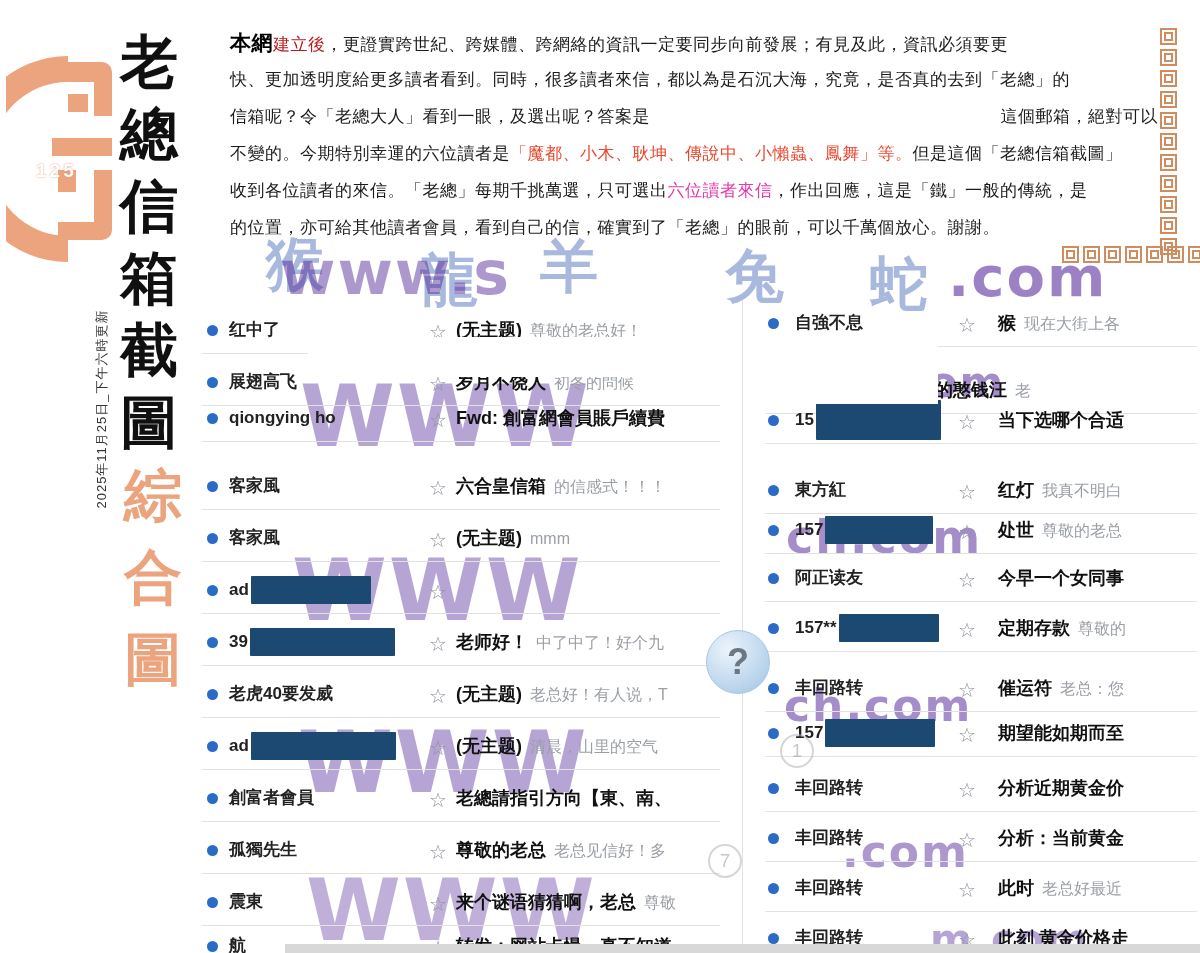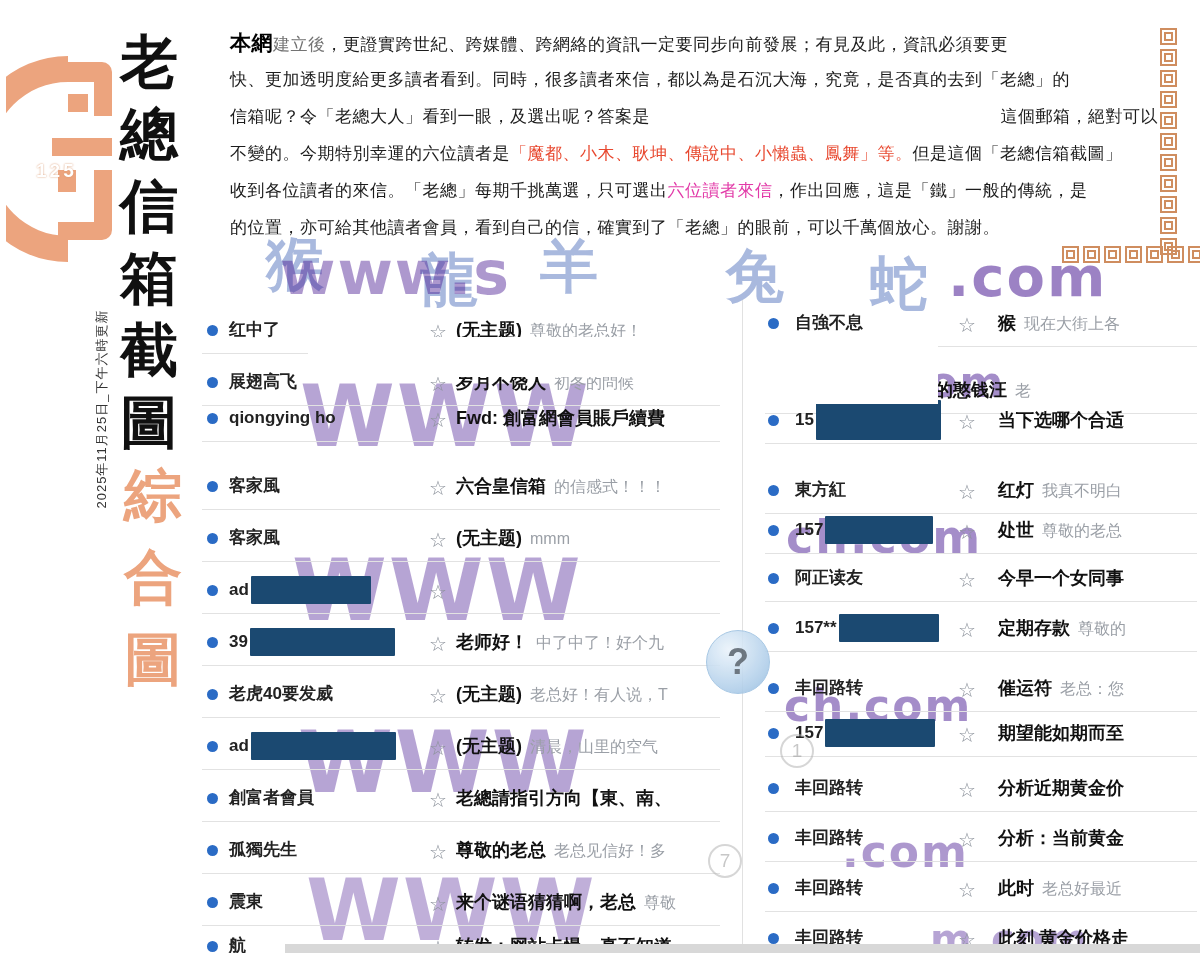--- a/index.html
+++ b/index.html
@@ -15,21 +15,21 @@
     font-family:"DejaVu Serif","Liberation Serif",serif;font-weight:bold;font-size:58px;line-height:64px;color:#101010;}
   .vsub{position:absolute;left:124px;top:462px;display:flex;flex-direction:column;gap:16px;
     font-family:"DejaVu Serif","Liberation Serif",serif;font-weight:bold;font-size:58px;line-height:66px;color:#eca47e;}
   .vdate{position:absolute;left:-23px;top:400px;width:250px;text-align:center;transform:rotate(-90deg);
     font-size:13px;color:#333;letter-spacing:1px;white-space:nowrap;}
   
   #header-lines{position:absolute;left:230px;top:24px;width:928px;}
   .hline{display:flex;align-items:baseline;height:37px;line-height:37px;font-size:17px;letter-spacing:.5px;white-space:nowrap;}
   .seg-n{color:#1c1c1c;}
   .seg-boldlead{font-weight:bold;font-size:21px;color:#000;}
-  .seg-faded{color:#737373;}
+  .seg-faded{color:#b91c1c;}
   .seg-magenta{color:#e23aa8;}
   .seg-red{color:#e8482f;}
   .seg-gap{flex:1;}
   
   .meander-v{position:absolute;left:1160px;top:28px;display:flex;flex-direction:column;gap:4px;}
   .meander-h{position:absolute;left:1062px;top:246px;display:flex;flex-direction:row;gap:4px;}
   .mu{width:13px;height:13px;border:2px solid #cf8d5f;position:relative;box-sizing:content-box;}
   .mu::before{content:'';position:absolute;inset:2px;border:2px solid #cf8d5f;}
   
   .zch{position:absolute;font-weight:bold;font-size:58px;color:#94a8d6;opacity:.8;z-index:1;

